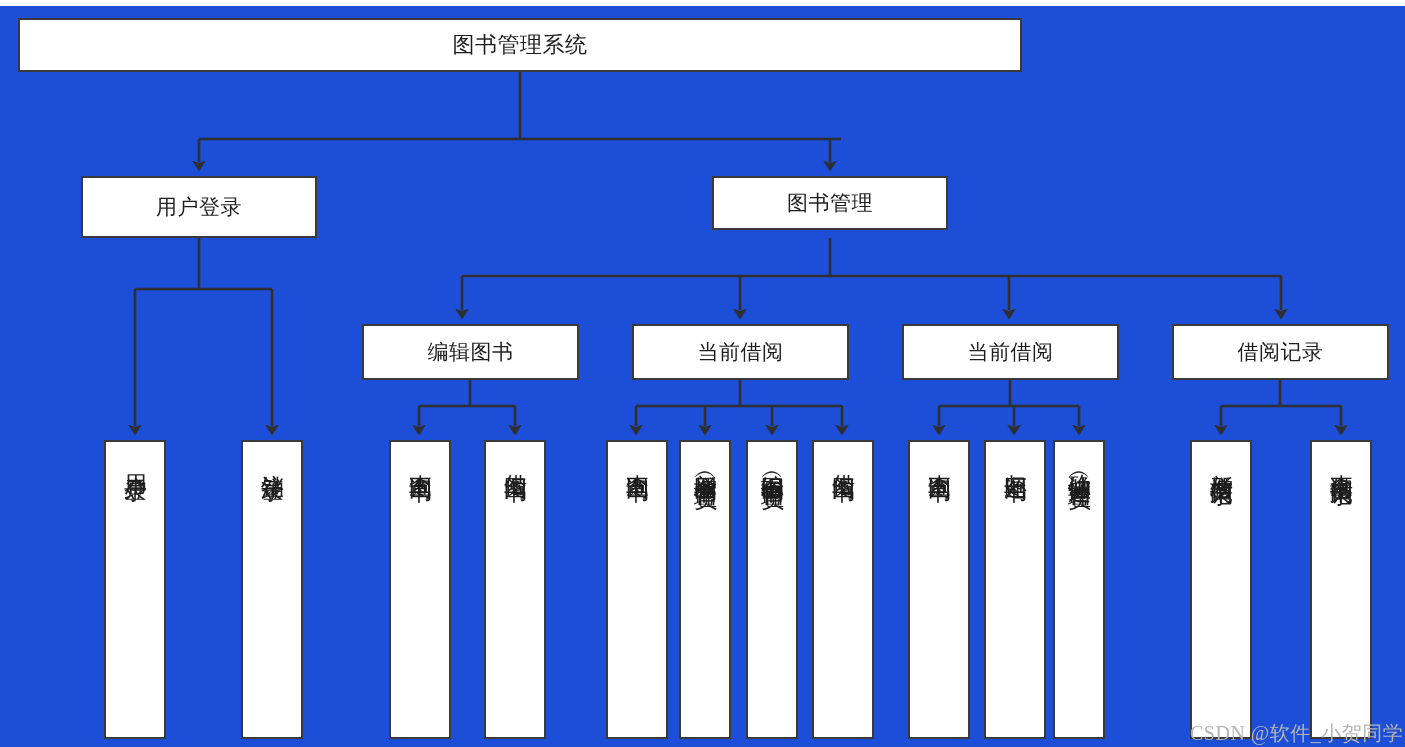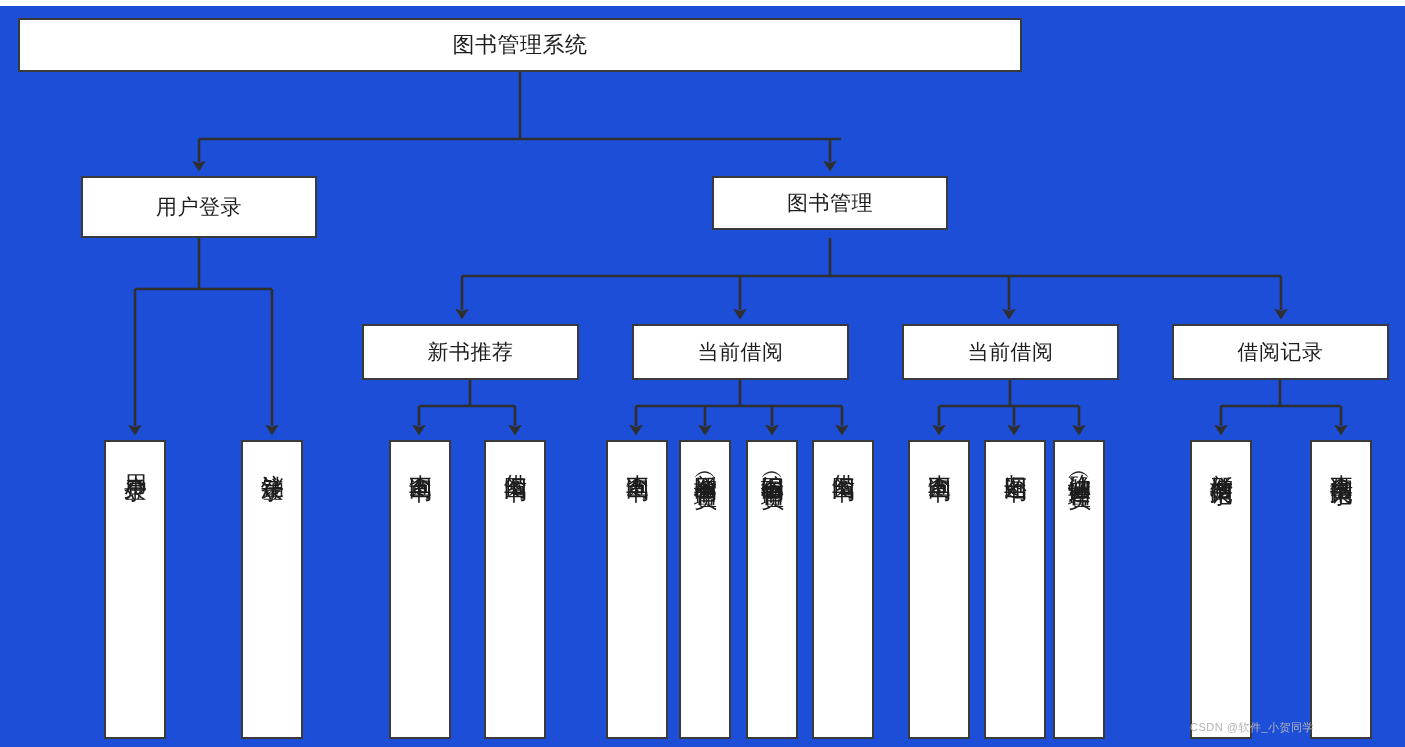--- a/index.html
+++ b/index.html
@@ -58,25 +58,25 @@
   .node.leaf .label {
     writing-mode: vertical-rl;
     text-orientation: upright;
     font-size: 23px;
     line-height: 1.12;
     letter-spacing: 2px;
     white-space: nowrap;
   }
   .watermark {
     position: absolute;
-    font-size: 11px;
+    font-size: 20px;
     color: #b4b4b4;
     white-space: nowrap;
     letter-spacing: 0.5px;
-    font-family: Liberation Sans, sans-serif;
+    font-family: Liberation Serif, serif;
   }
 </style>
 </head>
 <body>
 
 <div id="canvas">
 
   <svg class="wires" viewBox="0 0 1405 747" xmlns="http://www.w3.org/2000/svg">
     <defs>
       <marker id="arr" markerWidth="12" markerHeight="14" refX="1.5" refY="7" orient="auto" markerUnits="userSpaceOnUse">
@@ -132,21 +132,21 @@
   </div>
 
   <div class="node horiz" style="left:81px; top:170px; width:236px; height:62px;">
     <span class="label">用户登录</span>
   </div>
   <div class="node horiz" style="left:712px; top:170px; width:236px; height:54px;">
     <span class="label">图书管理</span>
   </div>
 
   <div class="node horiz" style="left:362px; top:318px; width:217px; height:56px;">
-    <span class="label">新书推荐</span>
+    <span class="label">编辑图书</span>
   </div>
   <div class="node horiz" style="left:632px; top:318px; width:217px; height:56px;">
     <span class="label">当前借阅</span>
   </div>
   <div class="node horiz" style="left:1172px; top:318px; width:217px; height:56px;">
     <span class="label">借阅记录</span>
   </div>
   <div class="node horiz" style="left:902px; top:318px; width:217px; height:56px;">
     <span class="label">当前借阅</span>
   </div>

